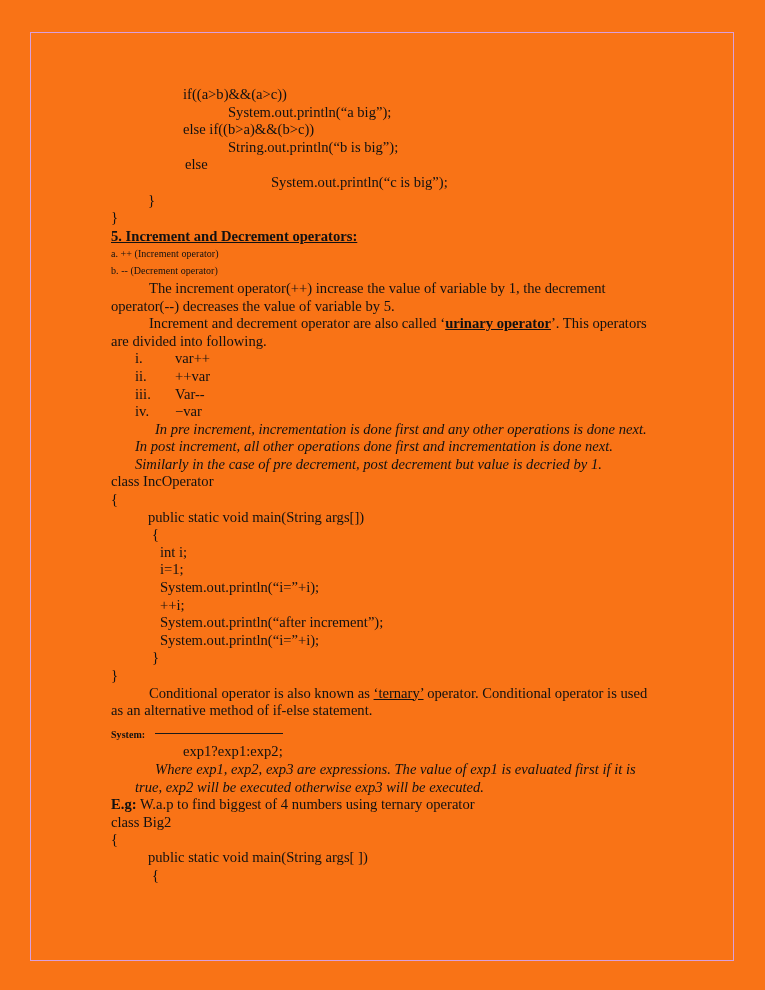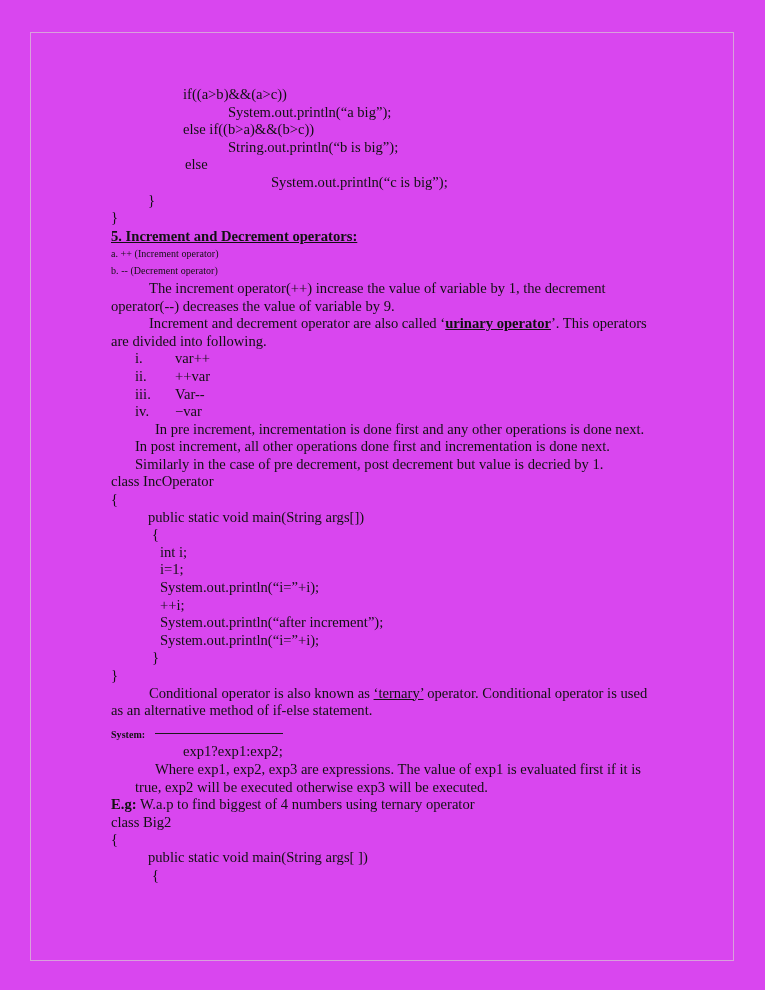--- a/index.html
+++ b/index.html
@@ -16,21 +16,21 @@
     overflow: hidden;
   }
 
   
   #page-sheet {
     position: absolute;
     left: 0;
     top: 0;
     width: 765px;
     height: 990px;
-    background: #d946ef;
+    background: #f97316;
   }
 
   
   #page-frame {
     position: absolute;
     left: 30px;
     top: 32px;
     width: 704px;
     height: 929px;
     border: 1.4px solid #d9a0dc;
@@ -99,20 +99,21 @@
     padding-left: 24px;
     box-sizing: content-box;
   }
   .rlist .rv { display: inline-block; }
 
   
   .block-ind {
     padding-left: 24px;
     font-size: 14.6px;
     line-height: 17.6px;
+    font-style: italic;
   }
   .block-ind .ind { display: inline-block; width: 20px; }
 
   
   .blank-rule {
     display: inline-block;
     width: 128px;
     border-bottom: 1.2px solid #1a1a1a;
     margin-left: 10px;
     vertical-align: 4px;
@@ -137,21 +138,21 @@
       <div class="code i10">System.out.println(“c is big”);</div>
       <div class="code i2">}</div>
       <div class="code i0">}</div>
     </div>
 
     <div class="heading">5. Increment and Decrement operators:</div>
 
     <div class="line">a. ++ (Increment operator)</div>
     <div class="line">b. -- (Decrement operator)</div>
 
-    <div class="para"><span class="ind"></span><span>The increment operator(++) increase the value of variable by 1, the decrement operator(--) decreases the value of variable by 9.</span></div>
+    <div class="para"><span class="ind"></span><span>The increment operator(++) increase the value of variable by 1, the decrement operator(--) decreases the value of variable by 5.</span></div>
 
     <div class="para"><span class="ind"></span><span>Increment and decrement operator are also called ‘</span><span class="bu">urinary operator</span><span>’. This operators are divided into following.</span></div>
 
     <ul class="rlist">
       <li>
         <span class="rn">i.</span>
         <span class="rv">var++</span>
       </li>
       <li>
         <span class="rn">ii.</span>

